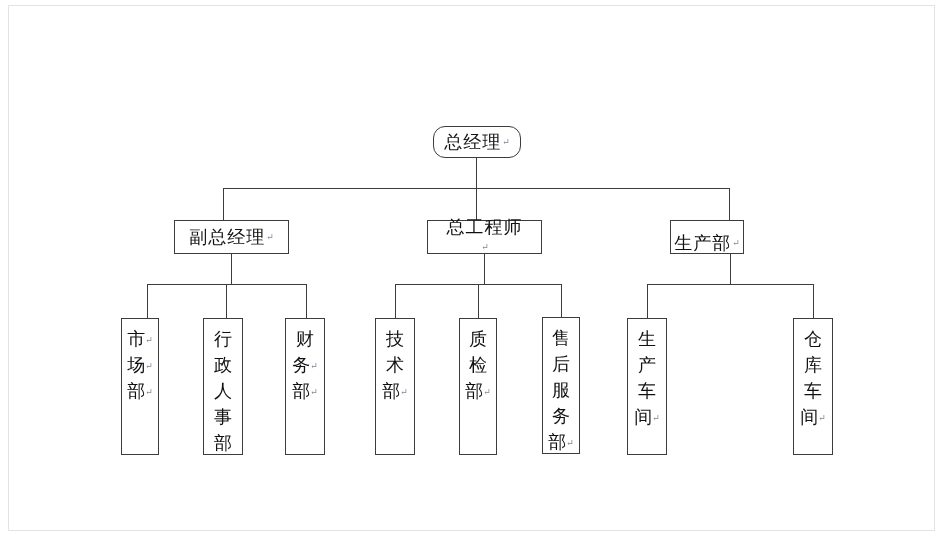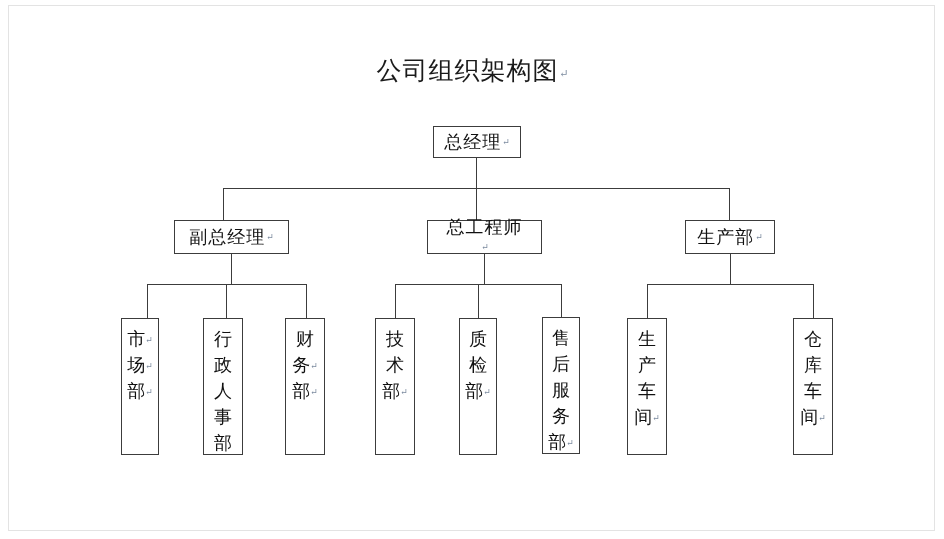--- a/index.html
+++ b/index.html
@@ -99,23 +99,22 @@
     background: #3c3c3c;
   }
   .ln.v { width: 1px; }
   .ln.h { height: 1px; }
 </style>
 </head>
 <body>
 
 <div id="page">
 
-  <div class="chart-title"><span>公司组织架构图</span><span class="pilcrow">↵</span></div>
-
-  <div class="node horiz" style="left:424px; top:120px; width:88px; height:32px;">
+
+  <div class="node horiz" style="left:424px; top:120px; width:88px; height:32px;border-radius:12px;">
     <span class="label">总经理</span>
       <span class="pilcrow">↵</span>
   </div>
 
   <div class="ln v" style="left:467px; top:152px; height:30px;"></div>
 
   <div class="ln h" style="left:214px; top:182px; width:506px;"></div>
 
   <div class="ln v" style="left:214px; top:182px; height:32px;"></div>
   <div class="ln v" style="left:467px; top:182px; height:32px;"></div>
@@ -124,21 +123,21 @@
   <div class="node horiz" style="left:165px; top:214px; width:115px; height:34px;">
     <span class="label">副总经理</span>
       <span class="pilcrow">↵</span>
   </div>
 
   <div class="node horiz" style="left:418px; top:214px; width:115px; height:34px;flex-direction:column;">
     <span class="label">总工程师</span>
       <span class="pilcrow">↵</span>
   </div>
 
-  <div class="node horiz" style="left:676px; top:214px; width:90px; height:34px;">
+  <div class="node horiz" style="left:661px; top:214px; width:74px; height:34px;align-items:flex-end;">
     <span class="label">生产部</span>
       <span class="pilcrow">↵</span>
   </div>
 
   <div class="ln v" style="left:222px; top:248px; height:30px;"></div>
   <div class="ln h" style="left:138px; top:278px; width:159px;"></div>
   <div class="ln v" style="left:138px; top:278px; height:34px;"></div>
   <div class="ln v" style="left:217px; top:278px; height:34px;"></div>
   <div class="ln v" style="left:297px; top:278px; height:34px;"></div>
 

